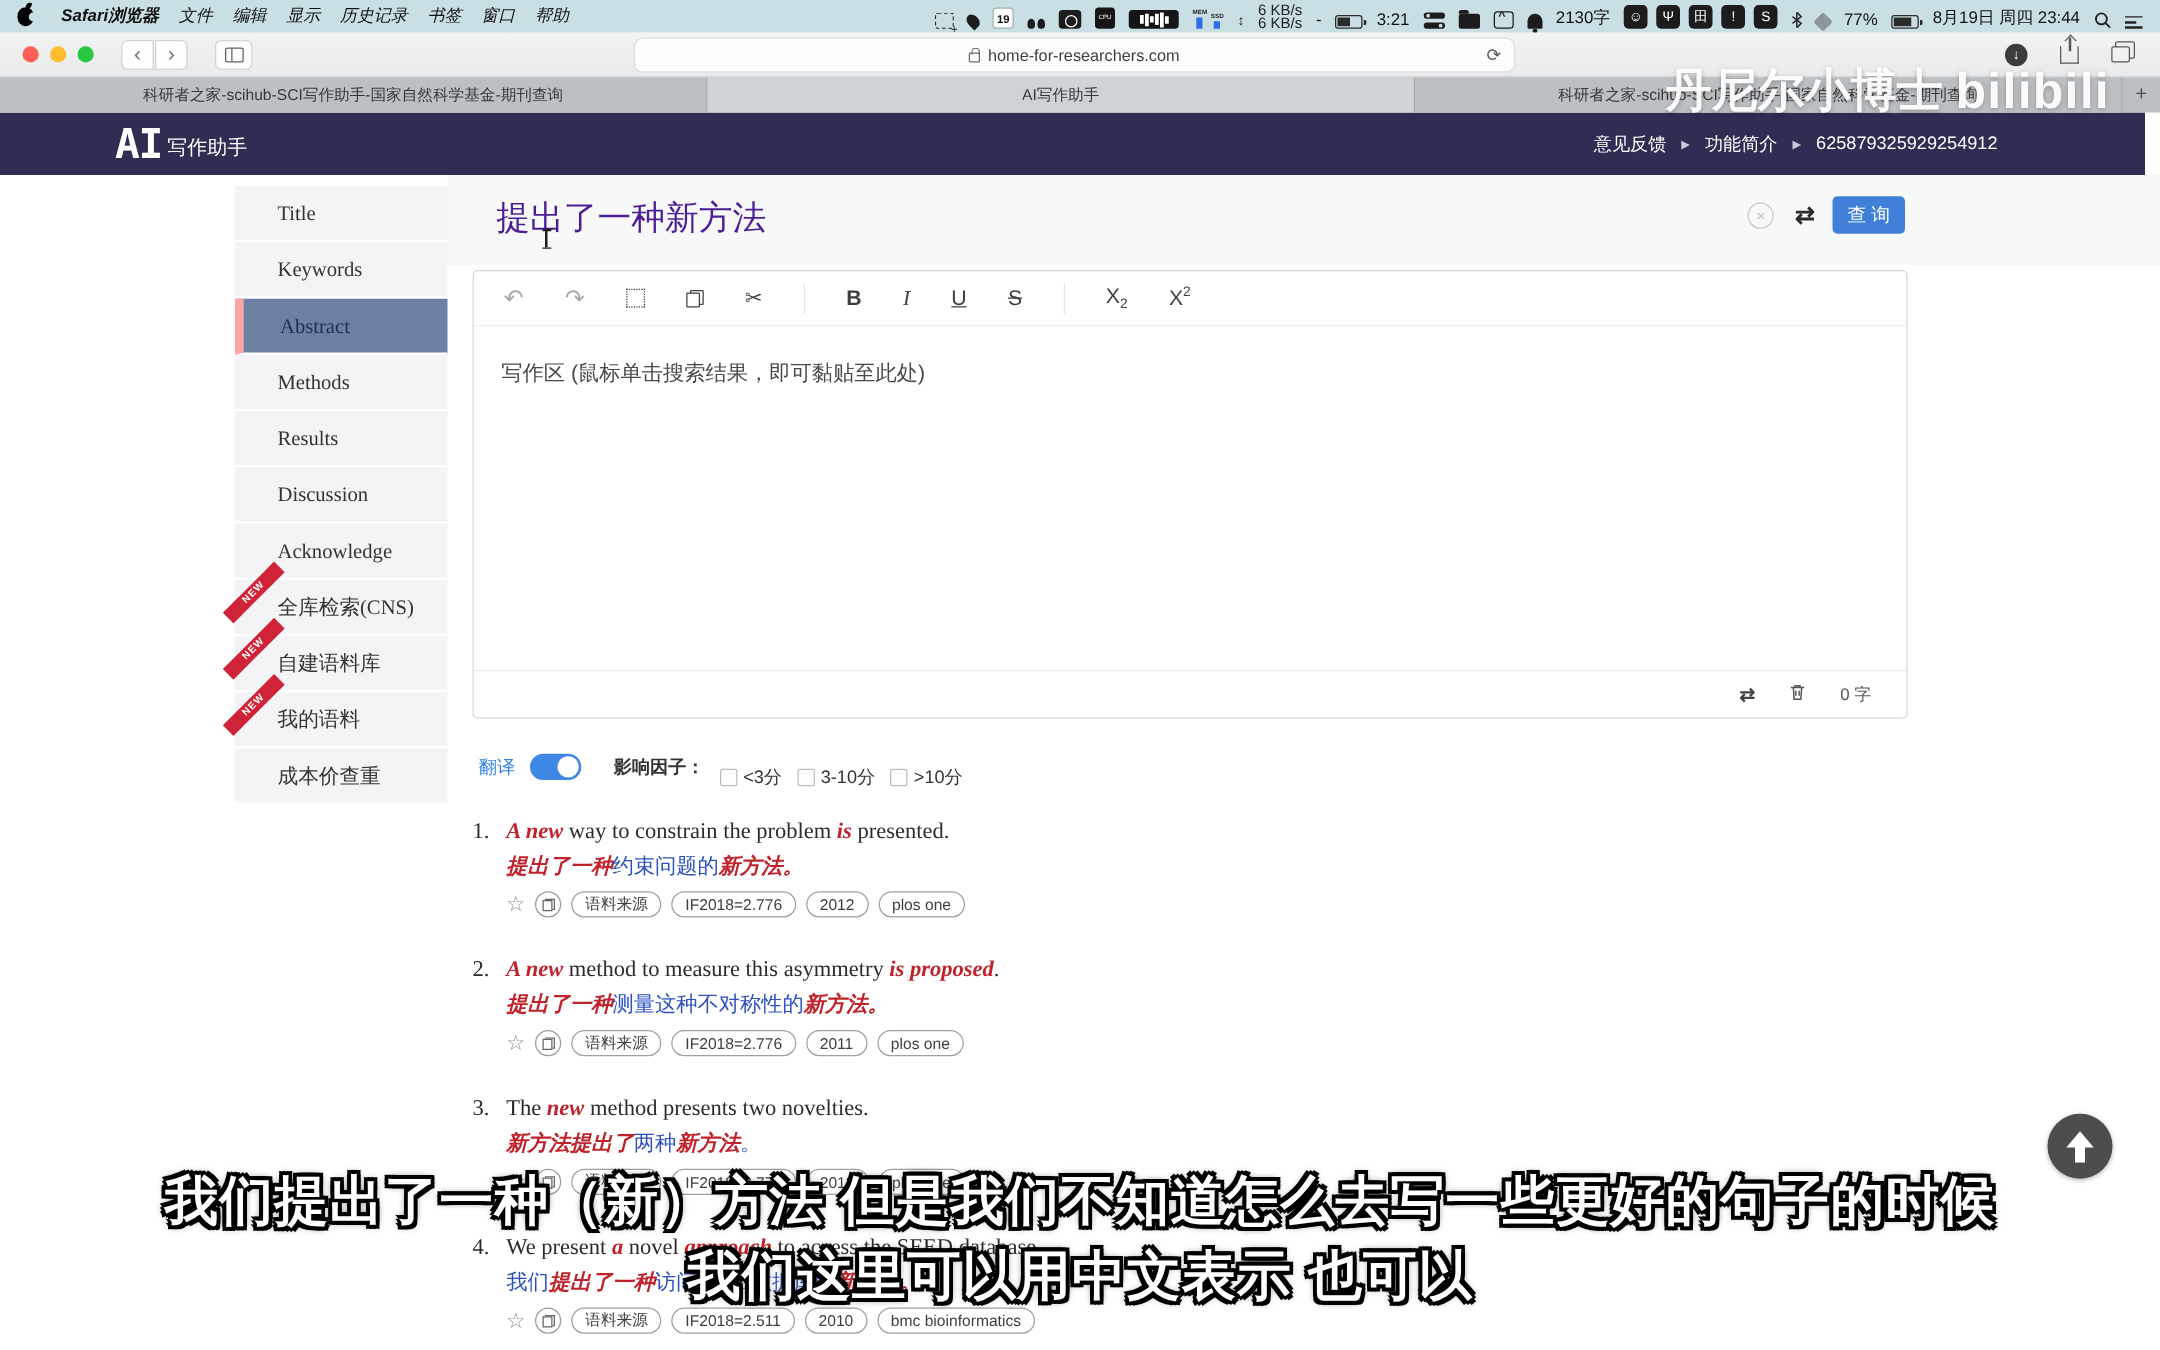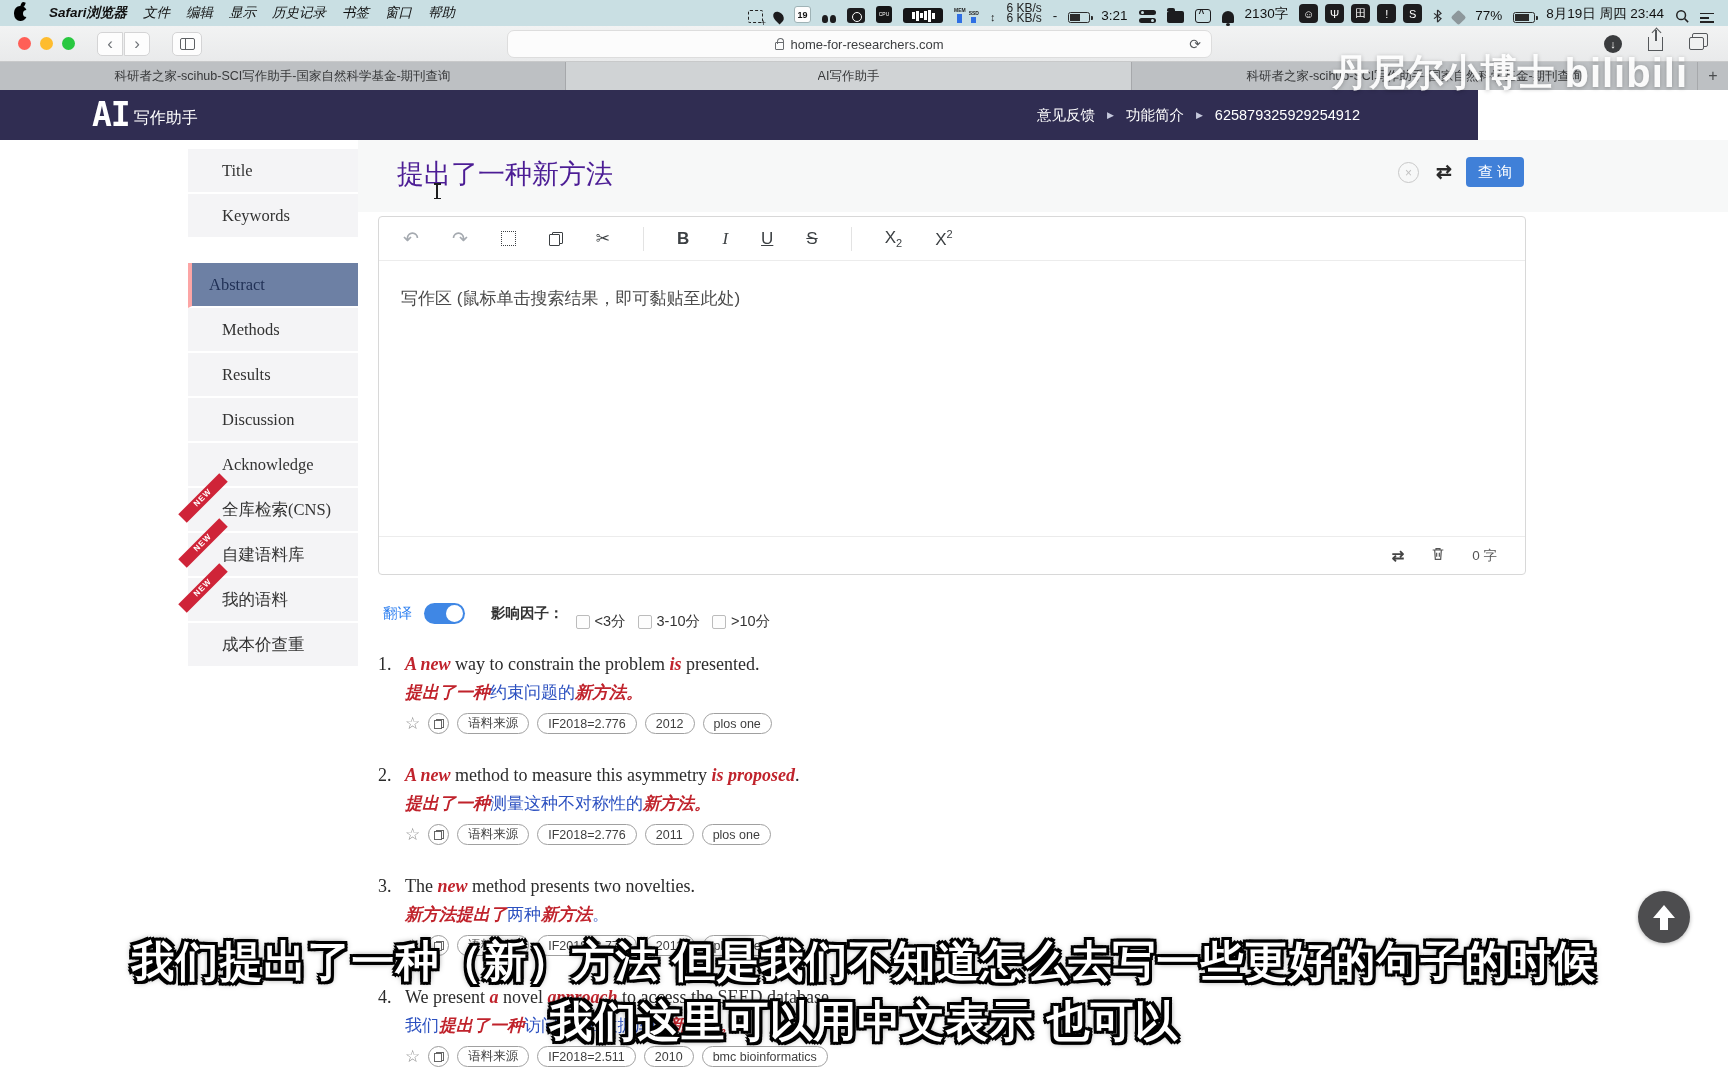--- a/index.html
+++ b/index.html
@@ -93,35 +93,35 @@
   .tabbar { position:absolute; left:0; top:62px; width:1728px; height:28px; background:#bdc0c3;
     display:flex; z-index:20; }
   .tab { flex:1; display:flex; align-items:center; justify-content:center; font-size:12.5px;
     color:#37383a; border-right:1px solid #a6a8ab; overflow:hidden; white-space:nowrap;
     text-overflow:ellipsis; padding:0 18px; background:#bdc0c3; }
   .tab.active { background:#d0d3d5; }
   .tab .tab-label { overflow:hidden; text-overflow:ellipsis; }
   .newtab { width:30px; display:flex; align-items:center; justify-content:center; font-size:16px; color:#4a4c4e; }
 
   
-  .appbar { position:absolute; left:0; top:90px; width:1478px; height:50px; background:#302d52;
+  .appbar { position:absolute; left:0; top:90px; width:1716px; height:50px; background:#302d52;
     display:flex; align-items:center; z-index:10; }
   .logo { display:flex; align-items:flex-end; margin-left:92px; color:#fff; }
   .logo .ai { font-family:"DejaVu Sans Mono", monospace; font-size:33px; font-weight:bold; line-height:30px; letter-spacing:-1px;}
   .logo .lt { font-size:16px; margin-left:4px; margin-bottom:1px; }
   .appbar-right { margin-left:auto; margin-right:118px; display:flex; align-items:center; gap:12px;
     color:#fff; font-size:14.5px; }
   .caret { font-size:9px; color:#c6c9dd; }
 
   
   .sidebar { position:absolute; left:188px; top:149px; width:170px; z-index:5; }
   .side-item { position:relative; height:45px; background:#f4f4f6; border-bottom:2px solid #fff;
     display:flex; align-items:center; padding-left:34px;
     font-family:"Liberation Serif", serif; font-size:16.5px; color:#333; overflow:visible; }
-  .side-item.active { background:#6d80a4; border-left:4px solid #fca5a5; padding-left:17px; color:#1f2f55;margin-top:24px; }
+  .side-item.active { background:#6d80a4; border-left:7px solid #fca5a5; padding-left:29px; color:#1f2f55; }
   .ribbon { display:none; }
   .side-item.has-new .ribbon { display:block; position:absolute; left:-14px; top:4px; width:58px;
     text-align:center; background:#cf2438; color:#fff; font-family:"Liberation Sans",sans-serif;
     font-size:8px; font-weight:bold; line-height:12px; transform:rotate(-45deg); letter-spacing:1px; }
 
   
   .search-band { position:absolute; left:358px; top:140px; width:1370px; height:72px; background:#f7f8f8; z-index:4;}
   .search-text { position:absolute; left:397px; top:156px; font-size:27px; color:#4c1d95; z-index:6;
     font-family:"Liberation Sans", sans-serif; }
   .ibeam { position:absolute; left:436px; top:184px; width:2px; height:14px; background:#1d1d1f; z-index:7;}

